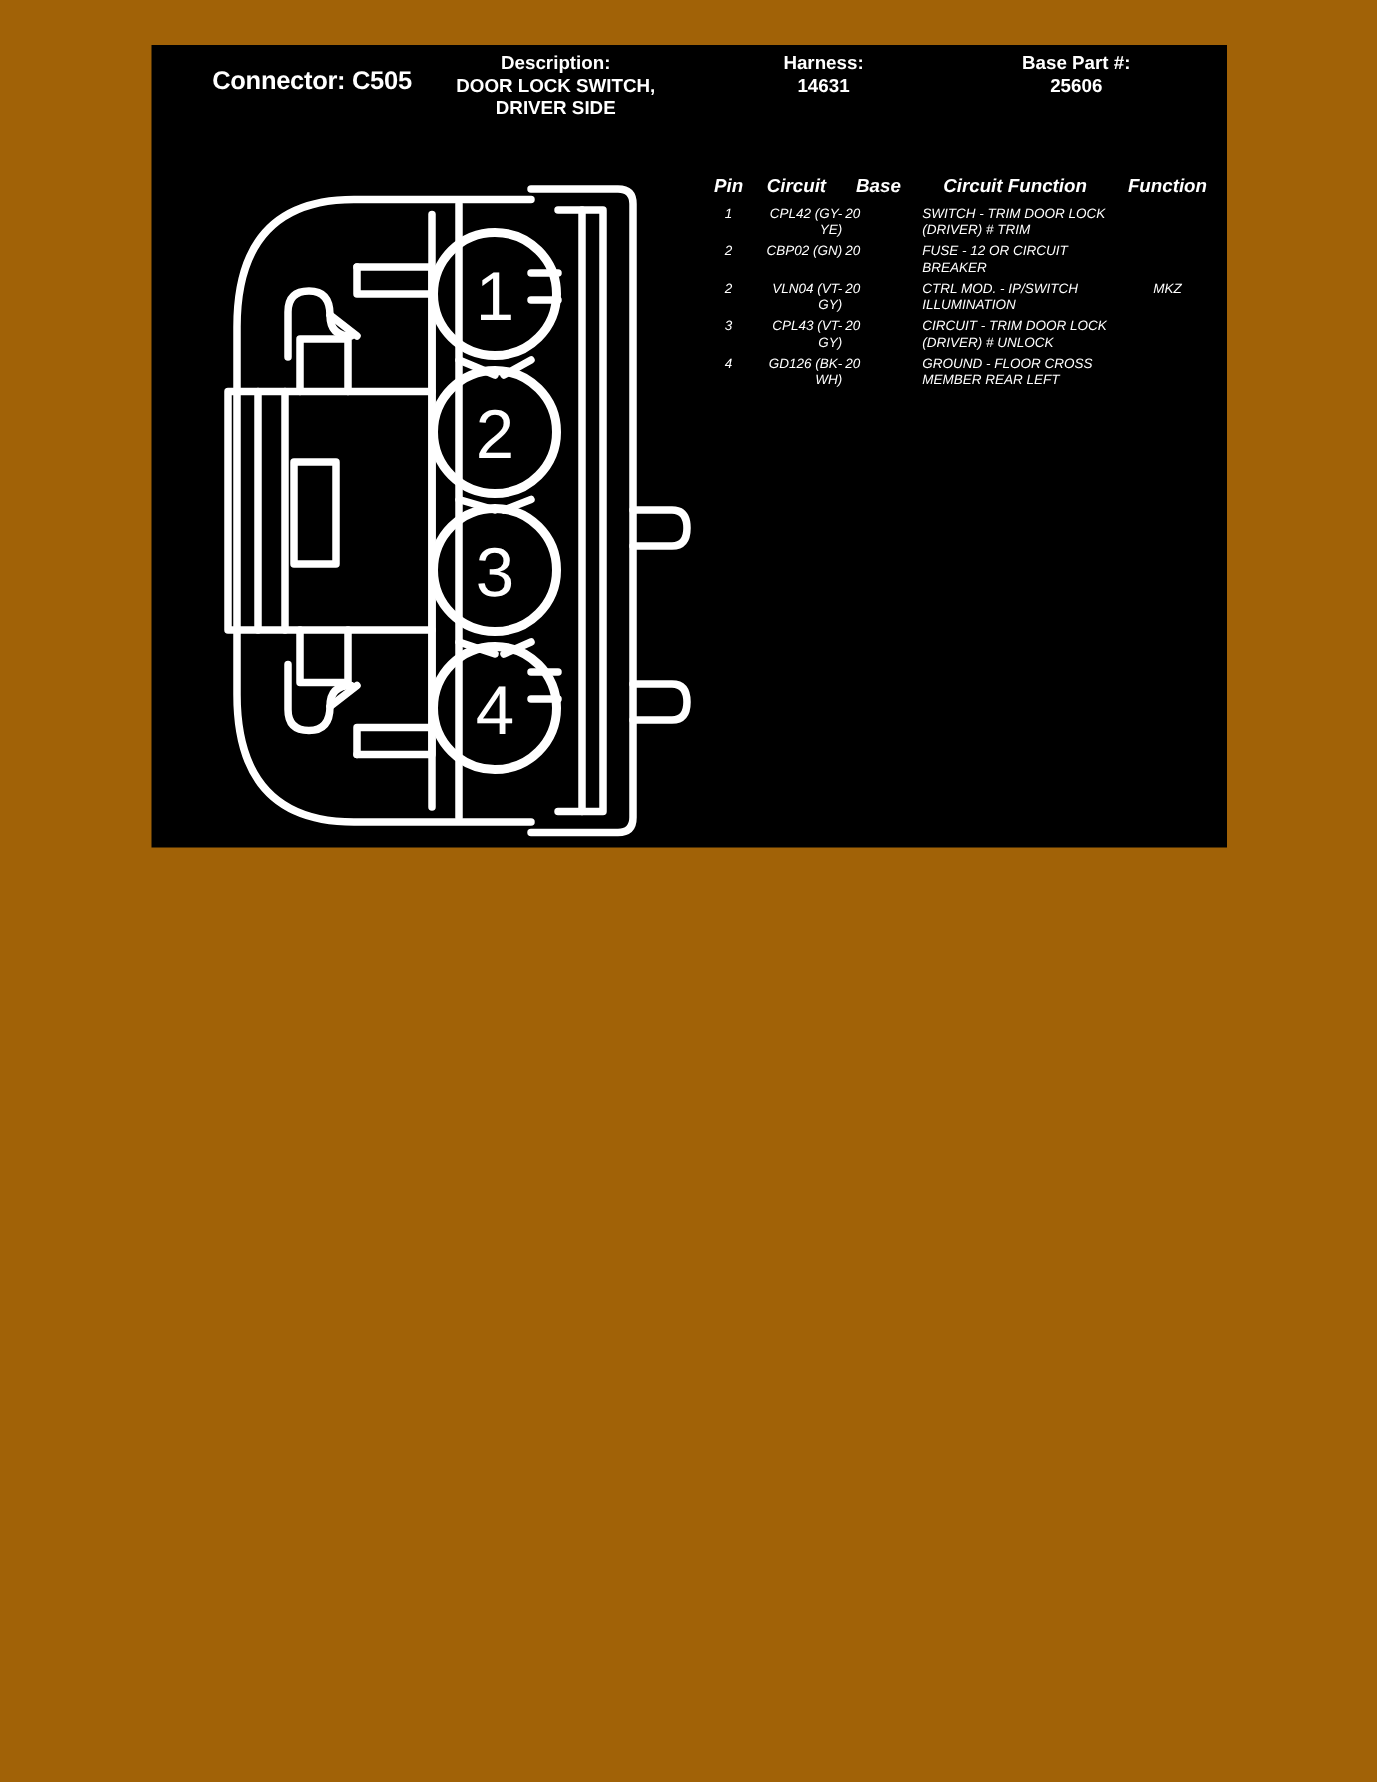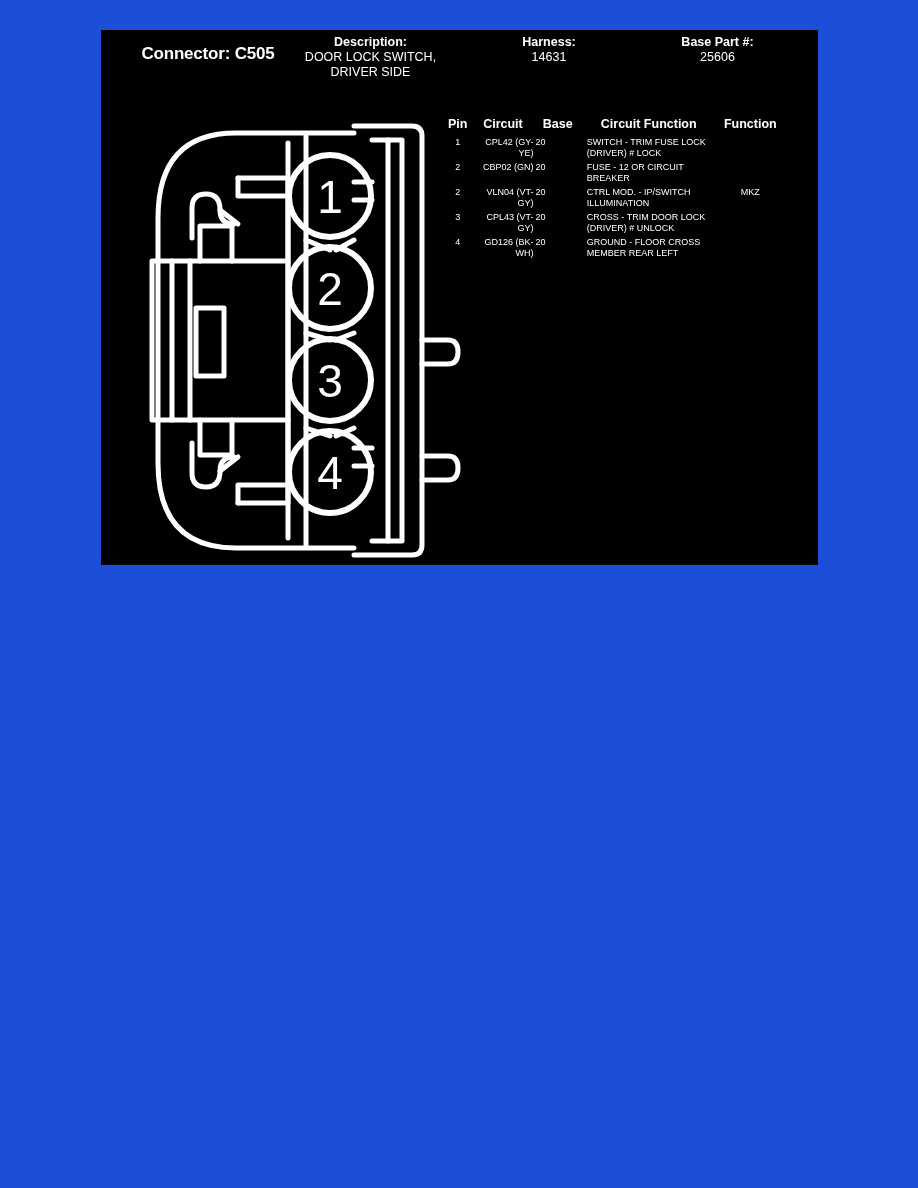--- a/index.html
+++ b/index.html
@@ -13,21 +13,21 @@
     font-family: "Liberation Sans", sans-serif;
     position: relative;
     overflow: hidden;
   }
 
   #page {
     position: absolute;
     left: 0; top: 0;
     width: 918px;
     height: 1188px;
-    background: #1d4ed8;
+    background: #a16207;
   }
 
   
   #panel {
     position: absolute;
     left: 101px;
     top: 30px;
     width: 717px;
     height: 535px;
     background: #000000;
@@ -52,35 +52,36 @@
     color: #ffffff;
   }
   .hdr-label {
     font-size: 12.5px;
     font-weight: bold;
     line-height: 15px;
     text-align: center;
   }
   .hdr-value {
     font-size: 12.5px;
-    font-weight: normal;
+    font-weight: bold;
     line-height: 15px;
   }
   #col-desc { left: 288px; top: 35px; width: 165px; }
   #col-harness { left: 484px; top: 35px; width: 130px; }
   #col-basepart { left: 650px; top: 35px; width: 135px; }
 
   
   #pin-table {
     position: absolute;
-    left: 444px;
+    left: 472px;
     top: 117px;
     width: 340px;
     color: #ffffff;
     border-collapse: collapse;
+    font-style: italic;
   }
   #pin-table th {
     font-size: 12.5px;
     font-weight: bold;
     padding: 0 0 4px 0;
     text-align: center;
     vertical-align: bottom;
     white-space: nowrap;
   }
   #pin-table td {
@@ -207,42 +208,42 @@
         <th class="c-gauge">Base</th>
         <th class="c-function">Circuit Function</th>
         <th class="c-qual">Function</th>
       </tr>
     </thead>
     <tbody>
       <tr>
         <td class="c-pin">1</td>
         <td class="c-circuit">CPL42 (GY-YE)</td>
         <td class="c-gauge">20</td>
-        <td class="c-function">SWITCH - TRIM FUSE LOCK (DRIVER) # LOCK</td>
+        <td class="c-function">SWITCH - TRIM DOOR LOCK (DRIVER) # TRIM</td>
         <td class="c-qual"></td>
       </tr>
       <tr>
         <td class="c-pin">2</td>
         <td class="c-circuit">CBP02 (GN)</td>
         <td class="c-gauge">20</td>
         <td class="c-function">FUSE - 12 OR CIRCUIT BREAKER</td>
         <td class="c-qual"></td>
       </tr>
       <tr>
         <td class="c-pin">2</td>
         <td class="c-circuit">VLN04 (VT-GY)</td>
         <td class="c-gauge">20</td>
         <td class="c-function">CTRL MOD. - IP/SWITCH ILLUMINATION</td>
         <td class="c-qual">MKZ</td>
       </tr>
       <tr>
         <td class="c-pin">3</td>
         <td class="c-circuit">CPL43 (VT-GY)</td>
         <td class="c-gauge">20</td>
-        <td class="c-function">CROSS - TRIM DOOR LOCK (DRIVER) # UNLOCK</td>
+        <td class="c-function">CIRCUIT - TRIM DOOR LOCK (DRIVER) # UNLOCK</td>
         <td class="c-qual"></td>
       </tr>
       <tr>
         <td class="c-pin">4</td>
         <td class="c-circuit">GD126 (BK-WH)</td>
         <td class="c-gauge">20</td>
         <td class="c-function">GROUND - FLOOR CROSS MEMBER REAR LEFT</td>
         <td class="c-qual"></td>
       </tr>
     </tbody>

